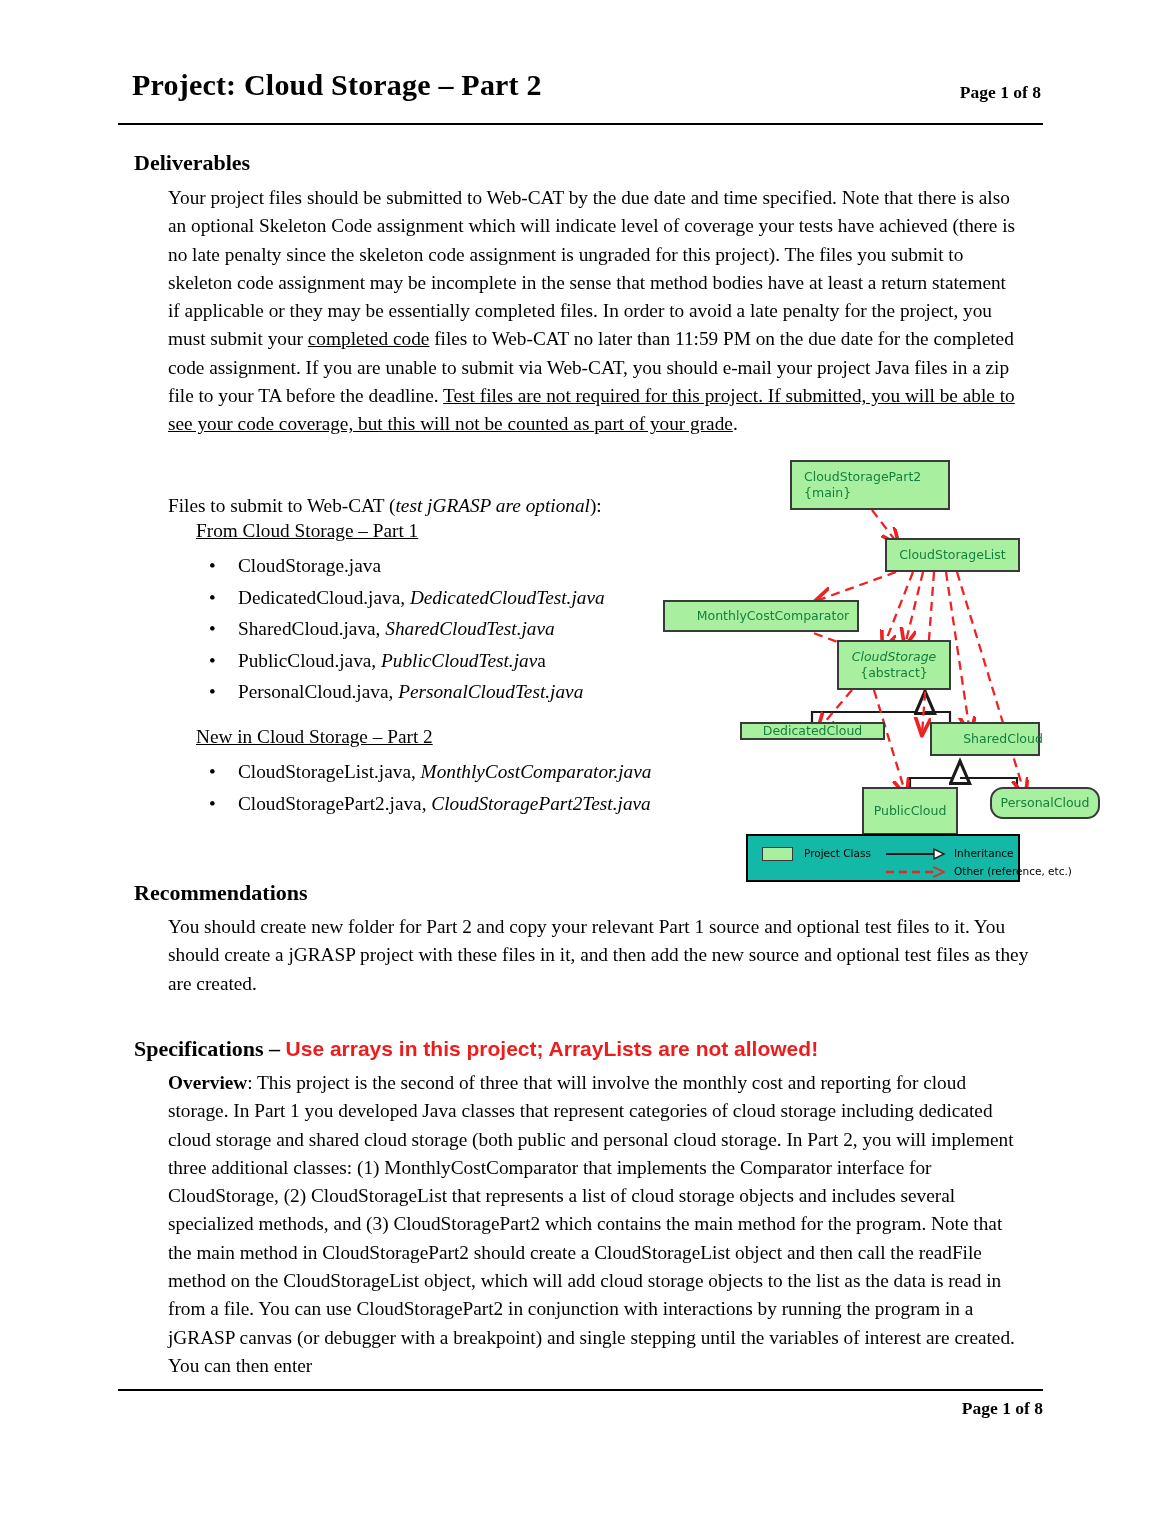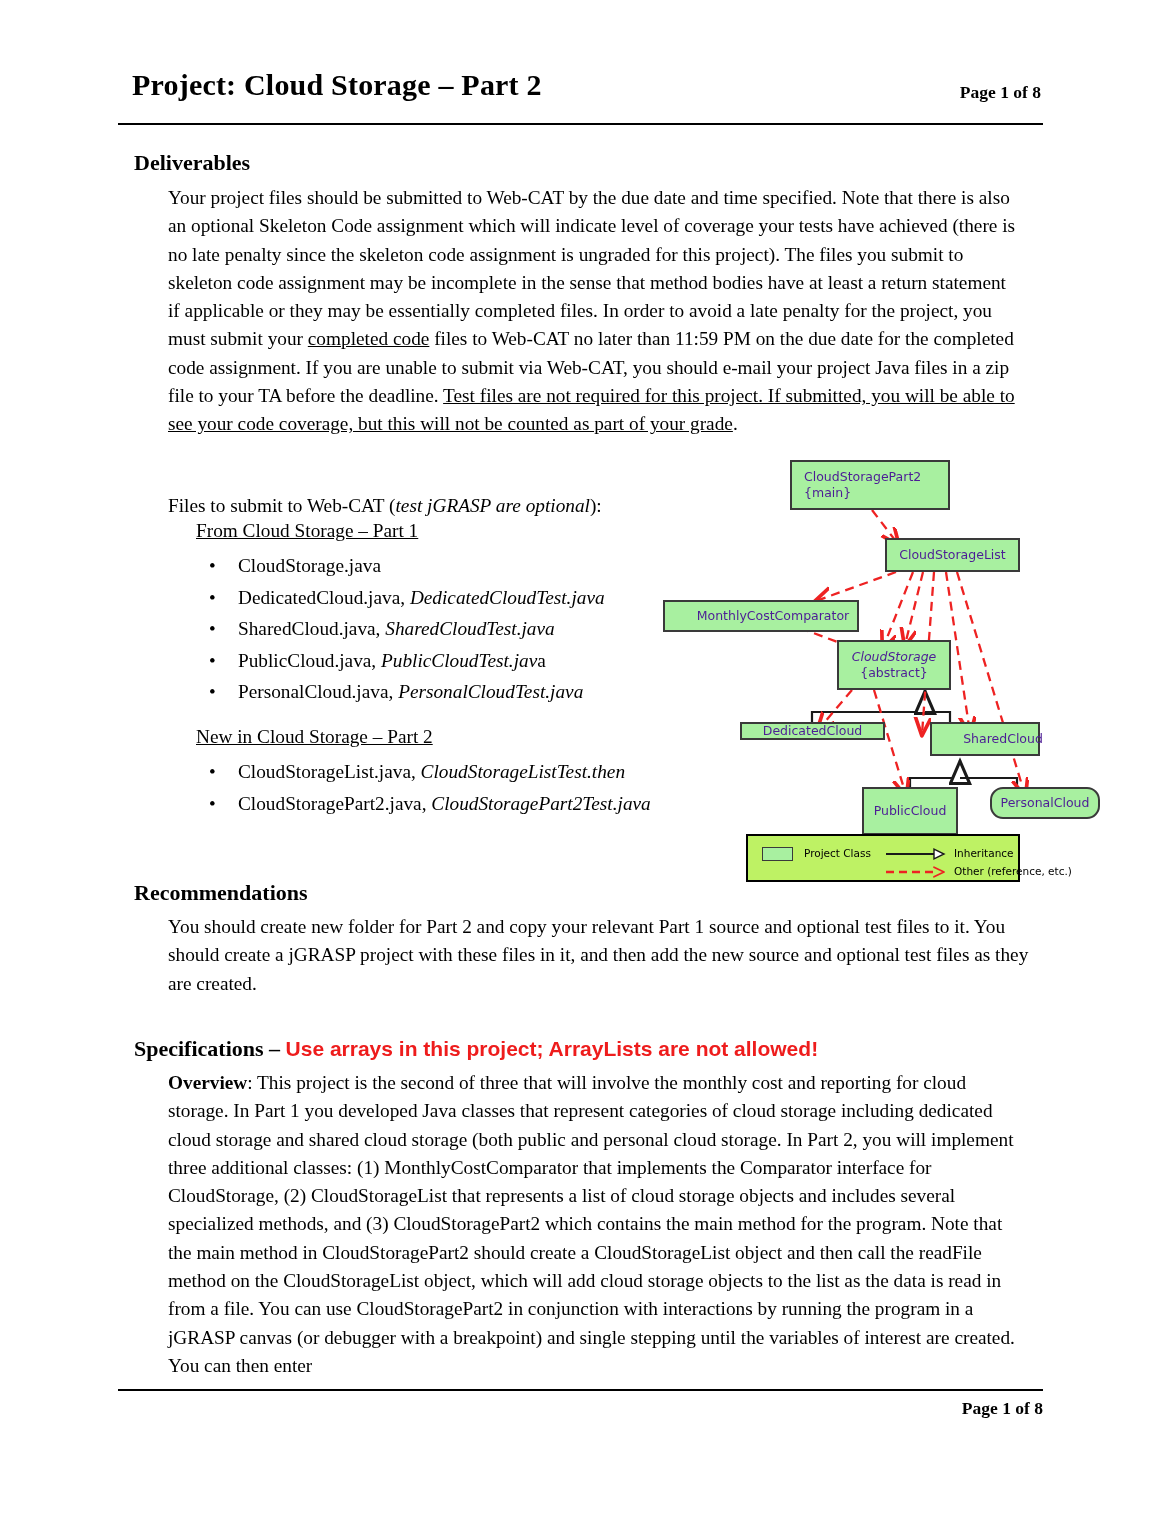--- a/index.html
+++ b/index.html
@@ -177,33 +177,33 @@
     height: 440px;
   }
   .uml svg { display: block; }
   .umlbox {
     position: absolute;
     background: #a8f0a0;
     border: 2px solid #3a3a3a;
     box-sizing: border-box;
     font-family: "DejaVu Sans", "Liberation Sans", sans-serif;
     font-size: 12.5px;
-    color: #4c1d95;
+    color: #15803d;
     display: flex;
     flex-direction: column;
     align-items: center;
     justify-content: center;
     line-height: 16px;
     white-space: nowrap;
   }
   .umlbox .abstract-name { font-style: italic; }
 
   .legend {
     position: absolute;
-    background: #bef264;
+    background: #14b8a6;
     border: 2px solid #000;
     box-sizing: border-box;
     font-family: "DejaVu Sans", "Liberation Sans", sans-serif;
     font-size: 10.5px;
   }
   .legend-swatch {
     position: absolute;
     width: 31px;
     height: 14px;
     background: #a8f0a0;
@@ -236,21 +236,21 @@
   <ul class="filelist" id="list-part1">
       <li><span>CloudStorage.java</span></li>
       <li><span>DedicatedCloud.java, </span><span class="it">DedicatedCloudTest.java</span></li>
       <li><span>SharedCloud.java, </span><span class="it">SharedCloudTest.java</span></li>
       <li><span>PublicCloud.java, </span><span class="it">PublicCloudTest.jav</span><span>a</span></li>
       <li><span>PersonalCloud.java, </span><span class="it">PersonalCloudTest.java</span></li>
     </ul>
 
   <div class="sublist-heading u" id="new-part2-heading">New in Cloud Storage – Part 2</div>
   <ul class="filelist" id="list-part2">
-      <li><span>CloudStorageList.java, </span><span class="it">CloudStorageListTest.then</span></li>
+      <li><span>CloudStorageList.java, </span><span class="it">MonthlyCostComparator.java</span></li>
       <li><span>CloudStoragePart2.java, </span><span class="it">CloudStoragePart2Test.java</span></li>
     </ul>
 
   <div class="uml">
 
     <svg width="400" height="440" viewBox="0 0 400 440">
       <defs>
         <marker id="ref-arrow" markerWidth="9" markerHeight="9" refX="7.2" refY="3.4" orient="auto">
           <path d="M0,0 L8,3.4 L0,6.8" fill="none" stroke="#ee2222" stroke-width="1.6" stroke-linecap="round" stroke-linejoin="round"></path>
         </marker>

